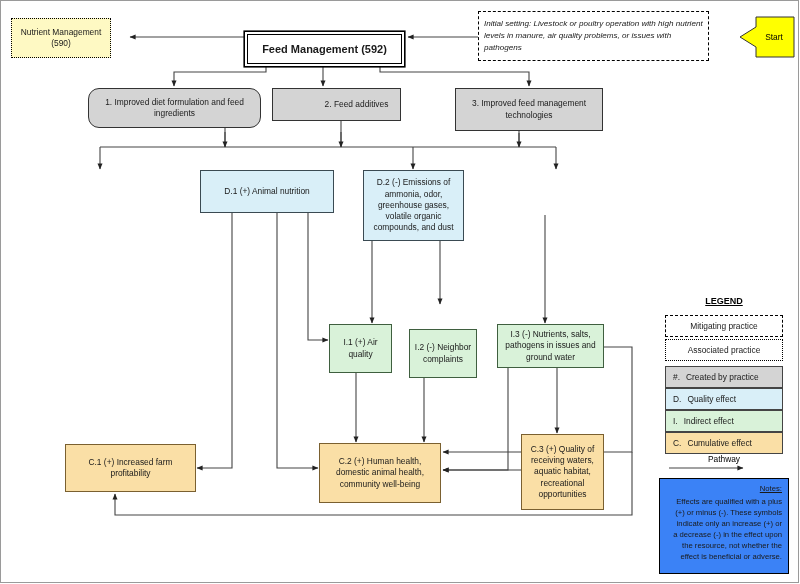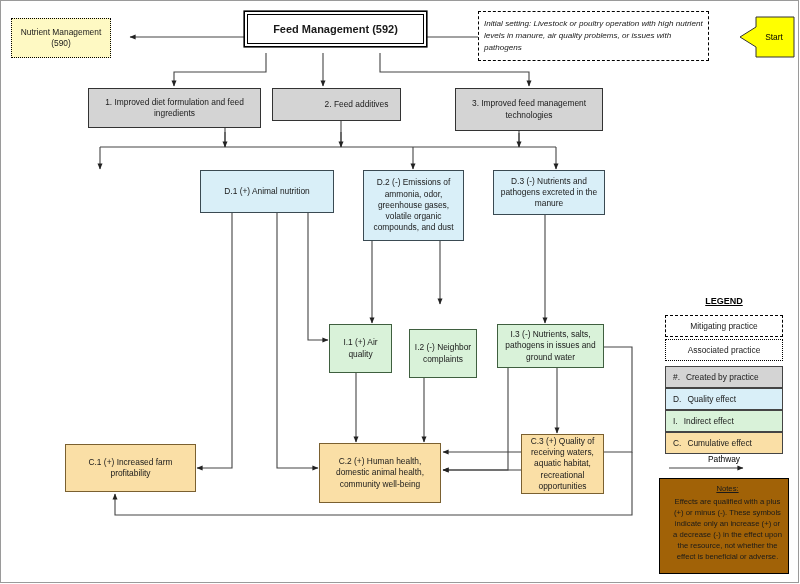--- a/index.html
+++ b/index.html
@@ -121,24 +121,24 @@
     position: absolute;
     width: 100%;
     text-align: center;
     font-size: 8.4px;
     color: #000;
   }
   .notes-box {
     position: absolute;
     box-sizing: border-box;
     border: 1px solid #000;
-    background: #a16207;
+    background: #3b82f6;
     font-size: 7.7px;
     line-height: 1.42;
-    text-align: center;
+    text-align: right;
     color: #1a1a1a;
     padding: 5px 6px 4px 13px;
   }
   .notes-title {
     text-decoration: underline;
     display: block;
     margin-bottom: 2px;
   }
   .outer-frame {
     position: absolute;
@@ -218,69 +218,66 @@
 
     <g>
       <path d="M756,17 L794,17 L794,57 L756,57 L756,47 L740,37 L756,27 Z" fill="#ffff00" stroke="#333" stroke-width="1"></path>
     </g>
   </svg>
 
   <div class="node n-dotted" style="left:11px; top:18px; width:100px; height:40px;">
     <span>Nutrient Management (590)</span>
   </div>
 
-  <div class="node n-root" style="left:247px; top:14px; width:177px; height:30px;">
+  <div class="node n-root" style="left:247px; top:34px; width:155px; height:30px;">
     <span>Feed Management (592)</span>
   </div>
 
   <div class="node n-dotdash n-italic" style="left:478px; top:11px; width:231px; height:50px;">
     <span>Initial setting: Livestock or poultry operation with high nutrient levels in manure, air quality problems, or issues with pathogens</span>
   </div>
 
   <div class="start-arrow" style="left:740px; top:17px; width:54px; height:40px;">
     <span class="lbl">Start</span>
   </div>
 
-  <div class="node n-gray" style="left:88px; top:88px; width:173px; height:40px;">
+  <div class="node n-gray" style="left:88px; top:88px; width:173px; height:40px;border-radius:11px;">
     <span>1. Improved diet formulation and feed ingredients</span>
   </div>
   <div class="node n-gray" style="left:272px; top:88px; width:129px; height:33px;padding-left:43px;">
     <span>2. Feed additives</span>
   </div>
   <div class="node n-gray" style="left:455px; top:88px; width:148px; height:43px;">
     <span>3. Improved feed management technologies</span>
   </div>
 
   <div class="node n-blue" style="left:200px; top:170px; width:134px; height:43px;">
     <span>D.1 (+) Animal nutrition</span>
   </div>
   <div class="node n-blue" style="left:363px; top:170px; width:101px; height:71px;">
     <span>D.2 (-) Emissions of ammonia, odor, greenhouse gases, volatile organic compounds, and dust</span>
   </div>
-  <div class="node n-blue" style="left:493px; top:170px; width:112px; height:45px;">
-    <span>D.3 (-) Nutrients and pathogens excreted in the manure</span>
-  </div>
 
   <div class="node n-green" style="left:329px; top:324px; width:63px; height:49px;">
     <span>I.1 (+) Air quality</span>
   </div>
   <div class="node n-green" style="left:409px; top:305px; width:68px; height:49px;margin-top:24px;">
     <span>I.2 (-) Neighbor complaints</span>
   </div>
   <div class="node n-green" style="left:497px; top:324px; width:107px; height:44px;">
     <span>I.3 (-) Nutrients, salts, pathogens in issues and ground water</span>
   </div>
 
   <div class="node n-orange" style="left:65px; top:444px; width:131px; height:48px;">
     <span>C.1 (+) Increased farm profitability</span>
   </div>
   <div class="node n-orange" style="left:319px; top:443px; width:122px; height:60px;">
     <span>C.2 (+) Human health, domestic animal health, community well-being</span>
   </div>
-  <div class="node n-orange" style="left:521px; top:434px; width:83px; height:60px;">
+  <div class="node n-orange" style="left:521px; top:434px; width:83px; height:76px;">
     <span>C.3 (+) Quality of receiving waters, aquatic habitat, recreational opportunities</span>
   </div>
 
   <div class="legend-box" style="left:659px; top:296px; width:130px; height:180px;">
 
     <div class="legend-title" style="top:0px;">LEGEND</div>
 
     <div class="lg-row" style="left:6px; top:19px; width:118px; height:22px; border:1.3px dashed #000; background:#fff;">
       <span>Mitigating practice</span>
     </div>

